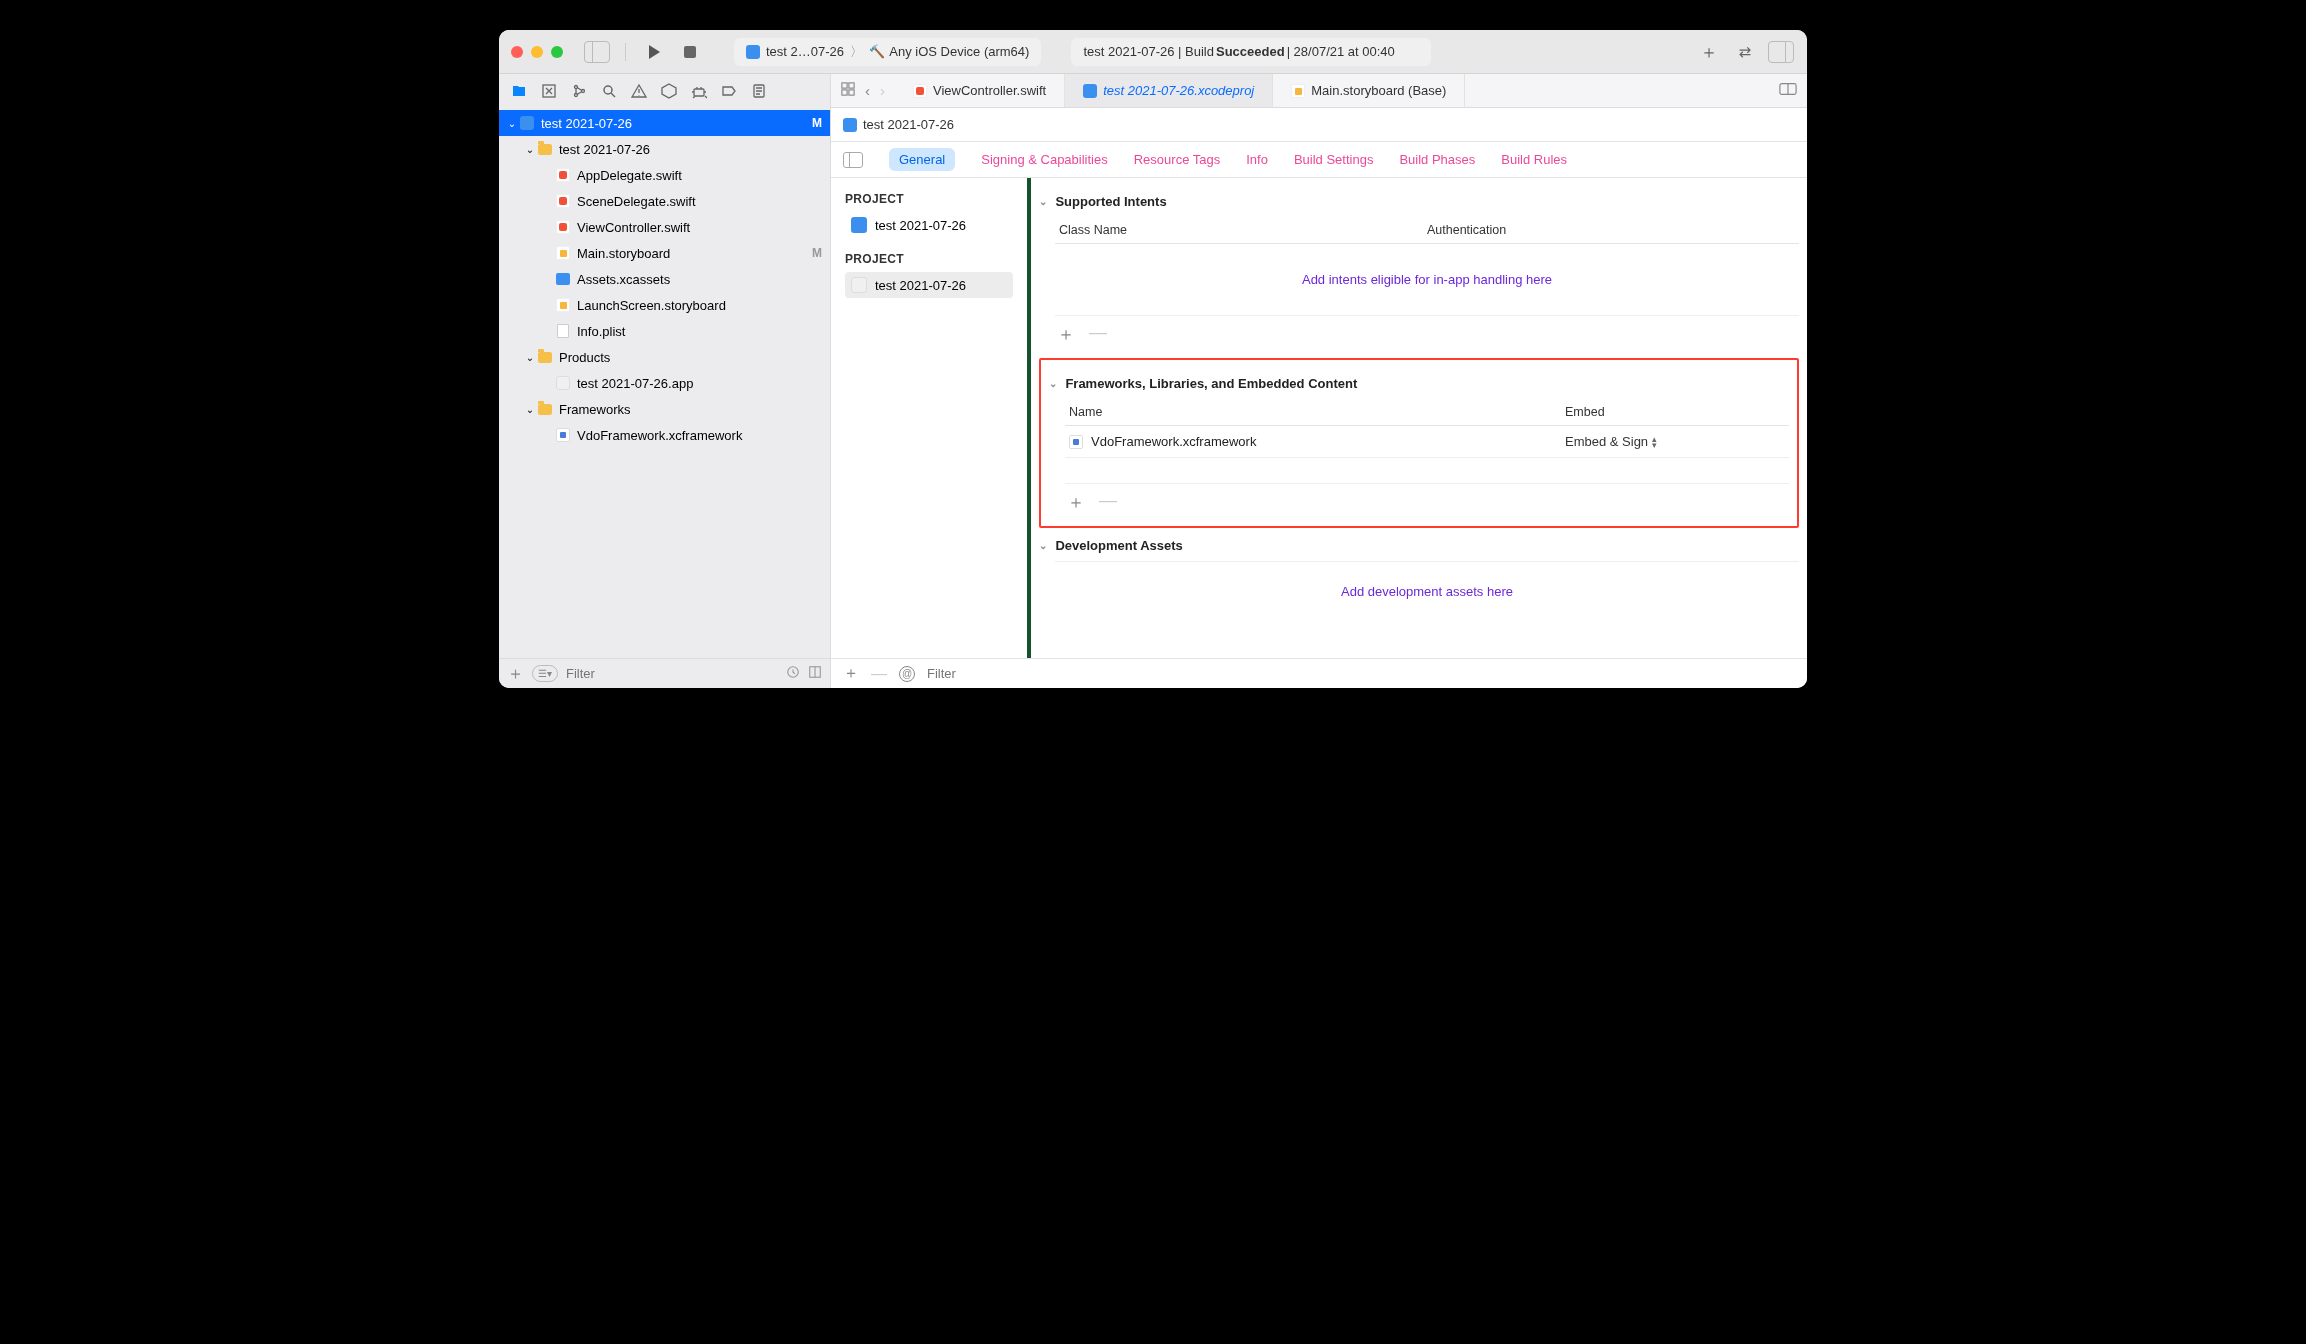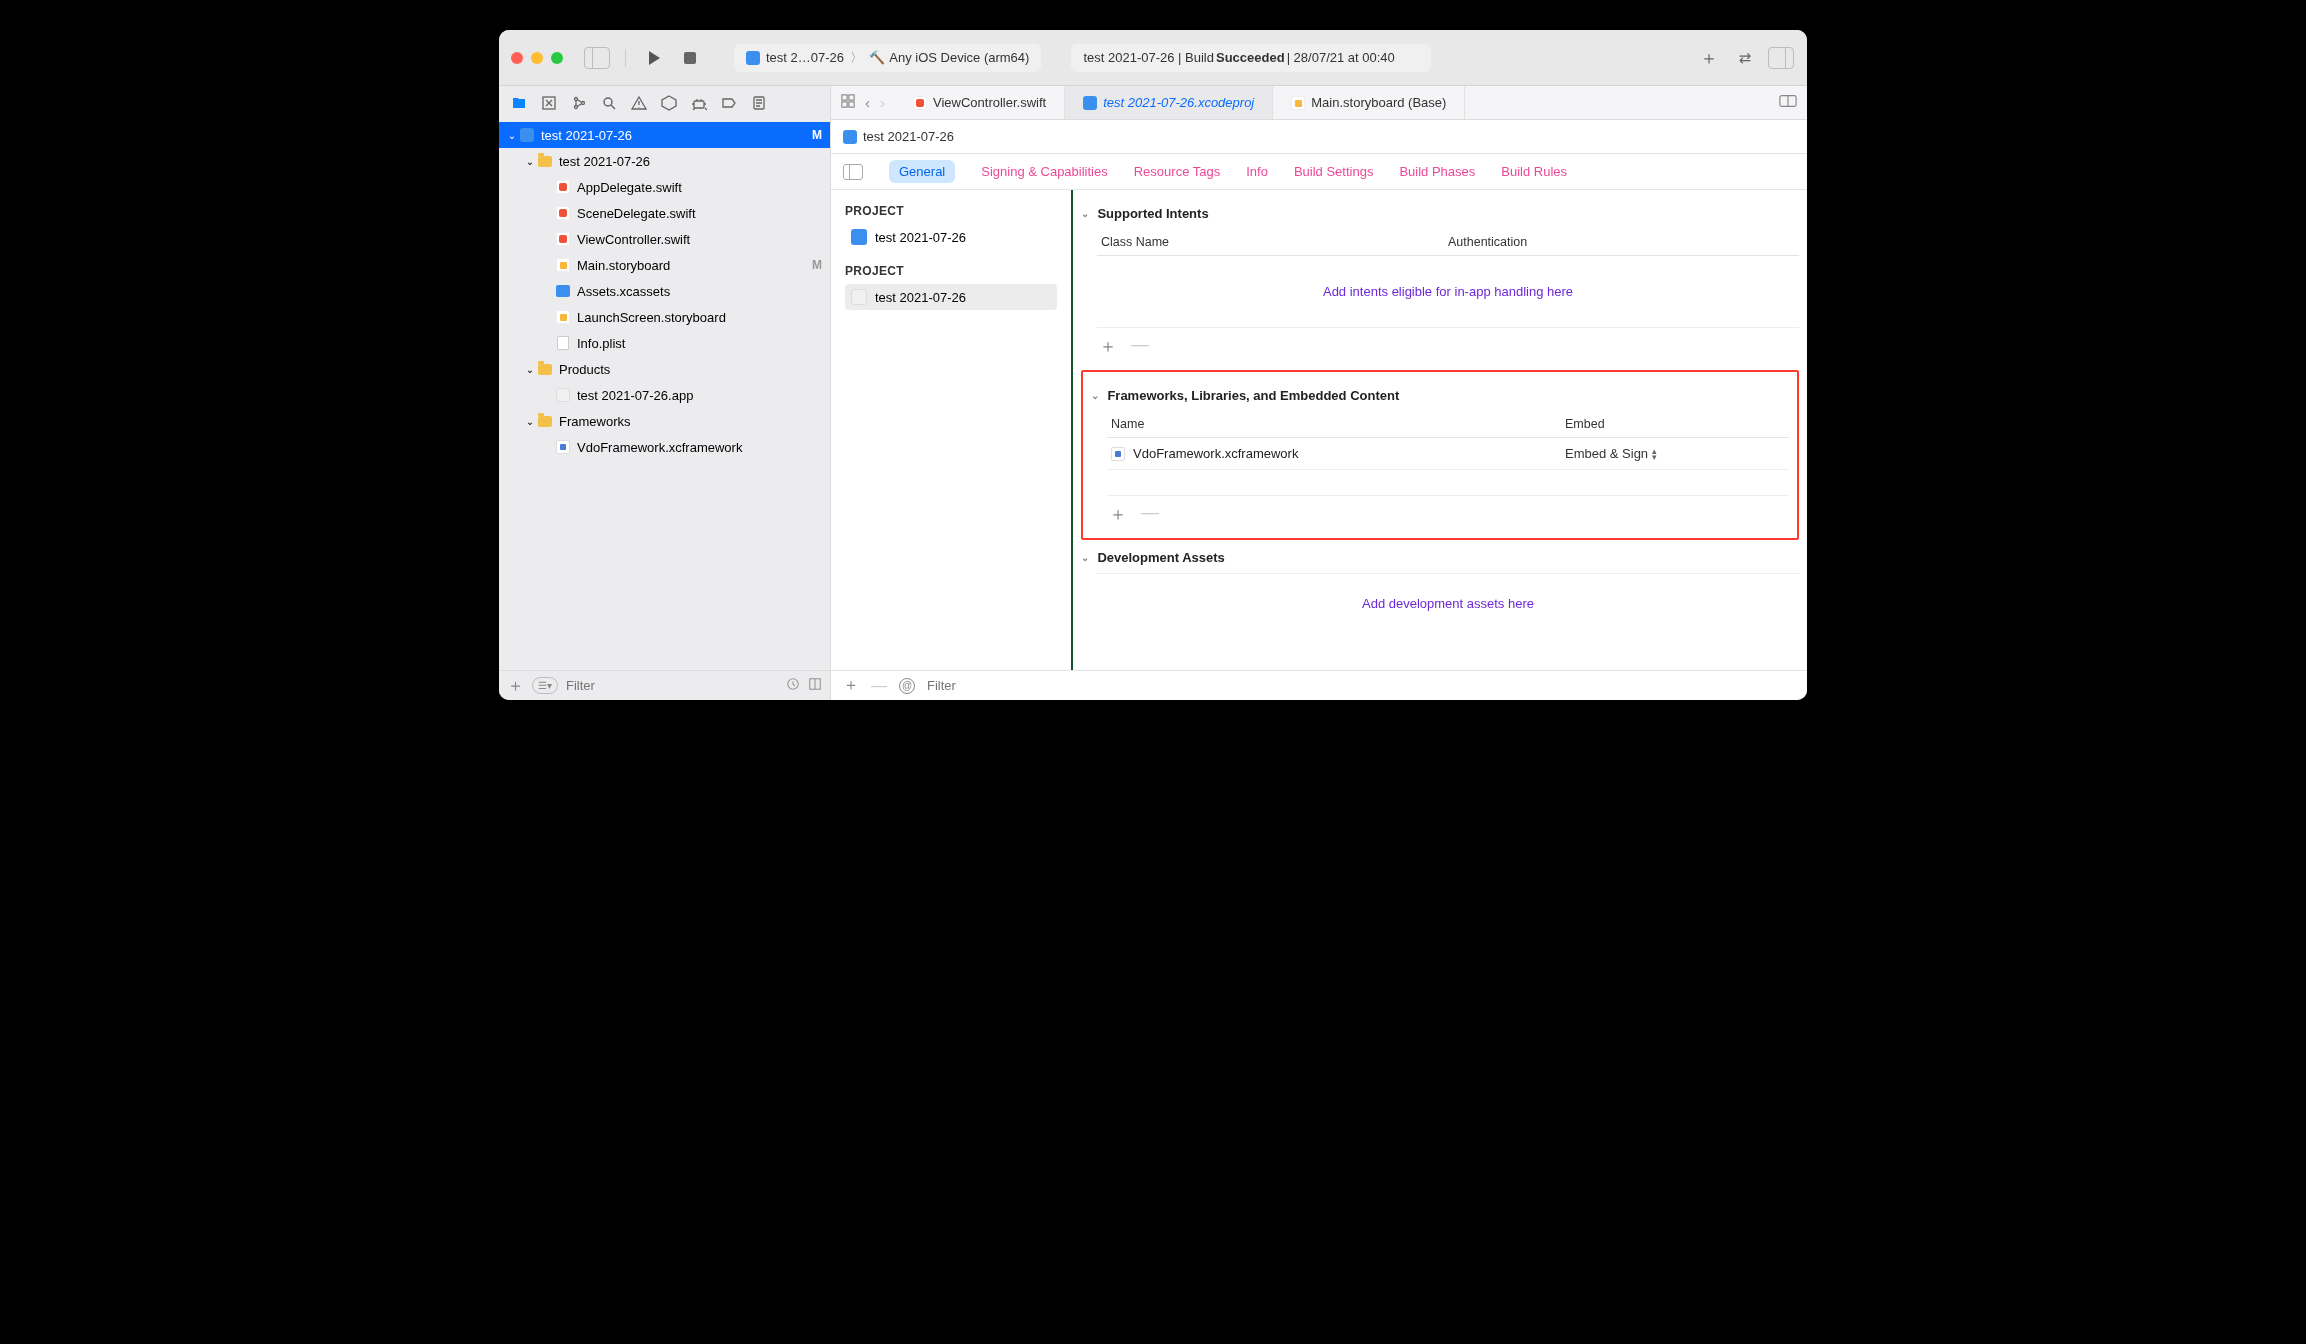--- a/index.html
+++ b/index.html
@@ -1,19 +1,19 @@
 <!DOCTYPE html>
 <html><head>
 <meta charset="utf-8">
 <style>
   * { box-sizing: border-box; margin: 0; padding: 0; font-family: -apple-system, "SF Pro Text", "Helvetica Neue", Arial, sans-serif; }
   body { background: #000; display: flex; align-items: flex-start; justify-content: center; padding: 30px 40px; }
   .window { width: 1308px; background: #fff; border-radius: 10px; overflow: hidden; box-shadow: 0 20px 60px rgba(0,0,0,.6); display: flex; flex-direction: column; }
   
-  .titlebar { height: 56px; background: #e8e8e8; border-bottom: 1px solid #d4d4d4; display: flex; align-items: center; padding: 0 12px; gap: 8px; font-size: 13px; color: #333; }
+  .titlebar { height: 44px; background: #e8e8e8; border-bottom: 1px solid #d4d4d4; display: flex; align-items: center; padding: 0 12px; gap: 8px; font-size: 13px; color: #333; }
   .traffic { display: flex; gap: 8px; margin-right: 12px; }
   .dot { width: 12px; height: 12px; border-radius: 50%; }
   .dot.red { background:#ff5f57; } .dot.yel { background:#febc2e; } .dot.grn { background:#28c840; }
   .tb-sidebar-btn { width:26px; height:22px; border:1px solid #bbb; border-radius:4px; display:flex; }
   .tb-sidebar-btn .l { width:35%; border-right:1px solid #bbb; }
   .tb-divider { width:1px; height:18px; background:#ccc; margin:0 6px; }
   .play { width:0; height:0; border-left:11px solid #555; border-top:7px solid transparent; border-bottom:7px solid transparent; }
   .stopsq { width:12px; height:12px; background:#666; border-radius:2px; }
   .tb-icon-btn { width:28px; display:flex; align-items:center; justify-content:center; cursor:pointer; }
   .tb-pill { background:#f0f0f0; border-radius:6px; height:28px; display:flex; align-items:center; padding:0 12px; color:#333; }
@@ -60,21 +60,21 @@
   
   .editor { flex:1; display:flex; flex-direction:column; position:relative;}
   .editor-crumb { height:34px; border-bottom:1px solid #e4e4e4; display:flex; align-items:center; padding:0 12px; font-size:13px; color:#333; gap:6px;}
   .editor-crumb .proj-icon{width:14px;height:14px;}
   .settings-tabs { height:36px; border-bottom:1px solid #e4e4e4; display:flex; align-items:center; padding:0 12px; gap:26px; font-size:13px;}
   .settings-tabs .stab{cursor:pointer; color:#ec4899;}
   .settings-tabs .stab.active{background:#cfe6ff;color:#0066e6;padding:4px 10px;border-radius:6px;}
   .panel-ic{width:20px;height:16px;border:1px solid #aaa;border-radius:3px;display:flex;}
   .panel-ic .l{width:35%;border-right:1px solid #aaa;}
   .split2{flex:1;display:flex;}
-  .targets-col{width:242px;border-right:2px solid #14532d;padding:14px 14px;font-size:13px;}
+  .targets-col{width:200px;border-right:4px solid #14532d;padding:14px 14px;font-size:13px;}
   .targets-col .hdr{font-weight:700;color:#333;font-size:12px;letter-spacing:.3px;margin-bottom:6px;}
   .targets-col .prow{display:flex;align-items:center;gap:8px;padding:5px 6px;border-radius:4px;cursor:pointer;}
   .targets-col .prow .proj-icon{width:16px;height:16px;}
   .targets-col .app-ic{width:16px;height:16px;background:#f0f0f0;border:1px solid #ddd;border-radius:3px;}
   .targets-col .prow.sel{background:#ececec;}
   .content-col{flex:1;overflow:auto;padding:10px 8px 30px 8px;font-size:13px;color:#222;}
   .form-row{display:flex;align-items:center;margin:4px 0 14px 0;}
   .form-row .lbl{width:180px;text-align:right;padding-right:14px;color:#333;}
   .form-row .val{flex:1;display:flex;align-items:center;}
   .form-row .picker{width:320px;border-bottom:1px solid #ddd;padding:2px 0;}

